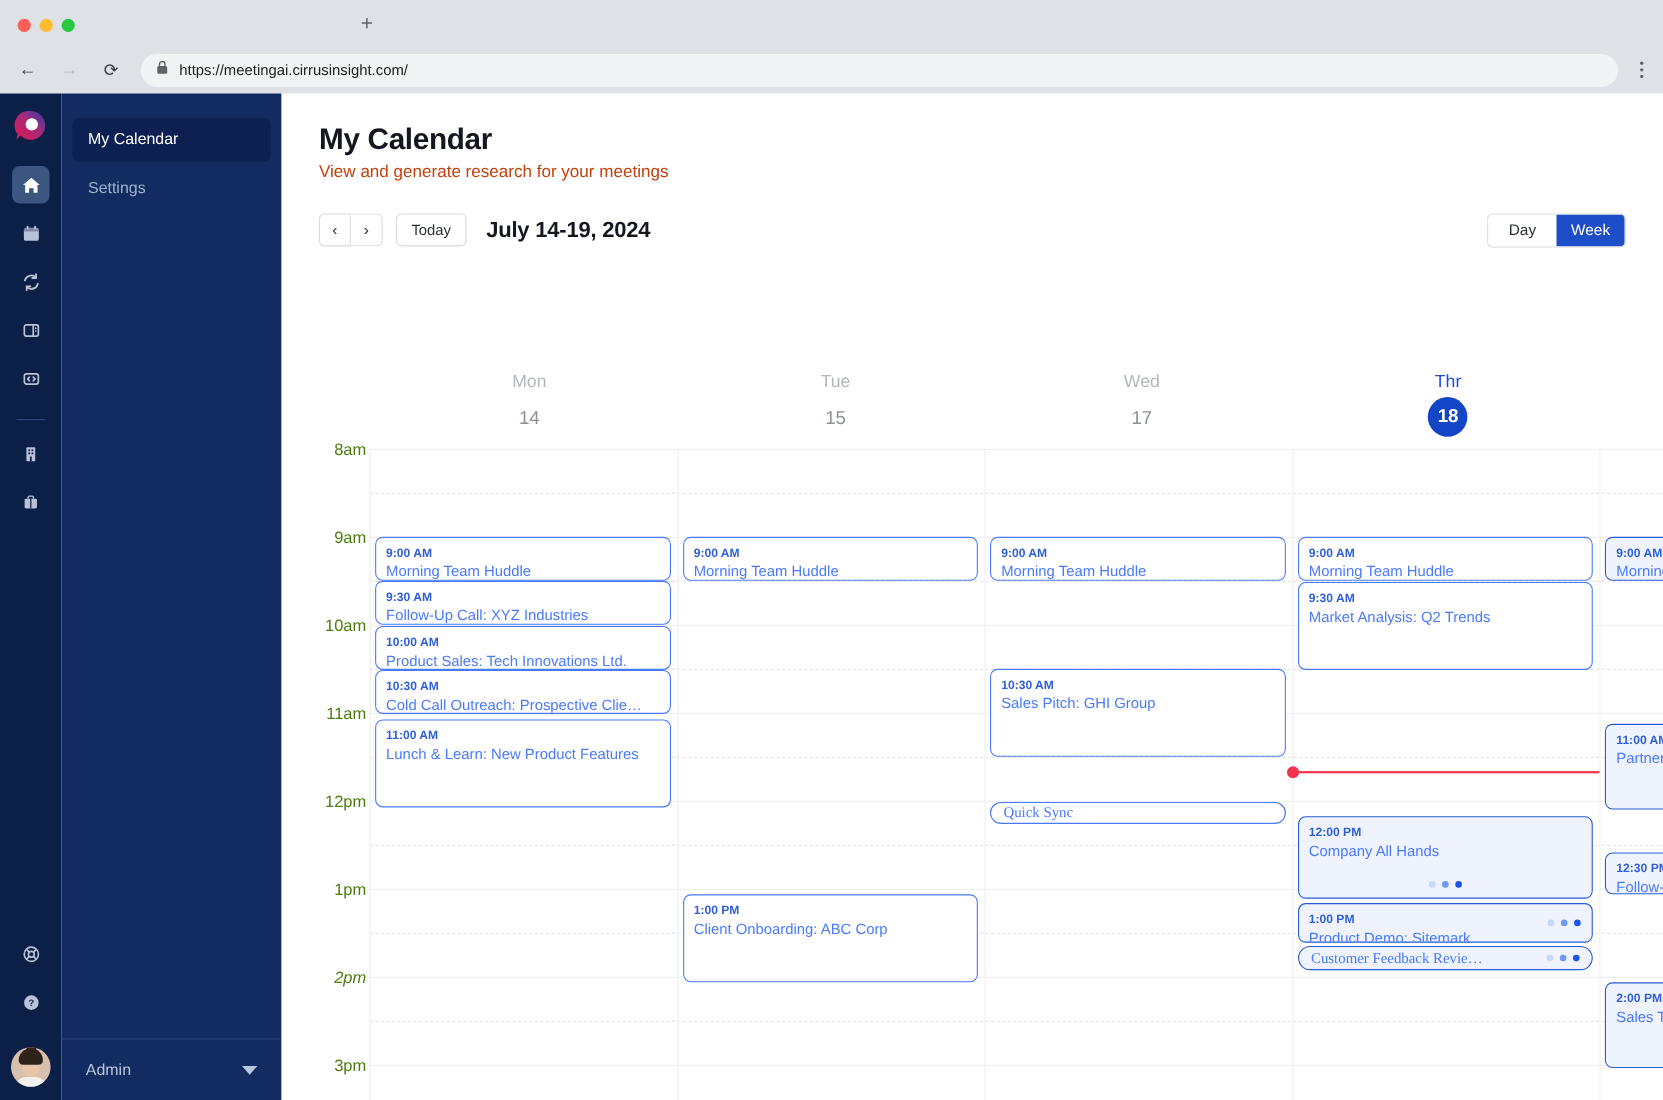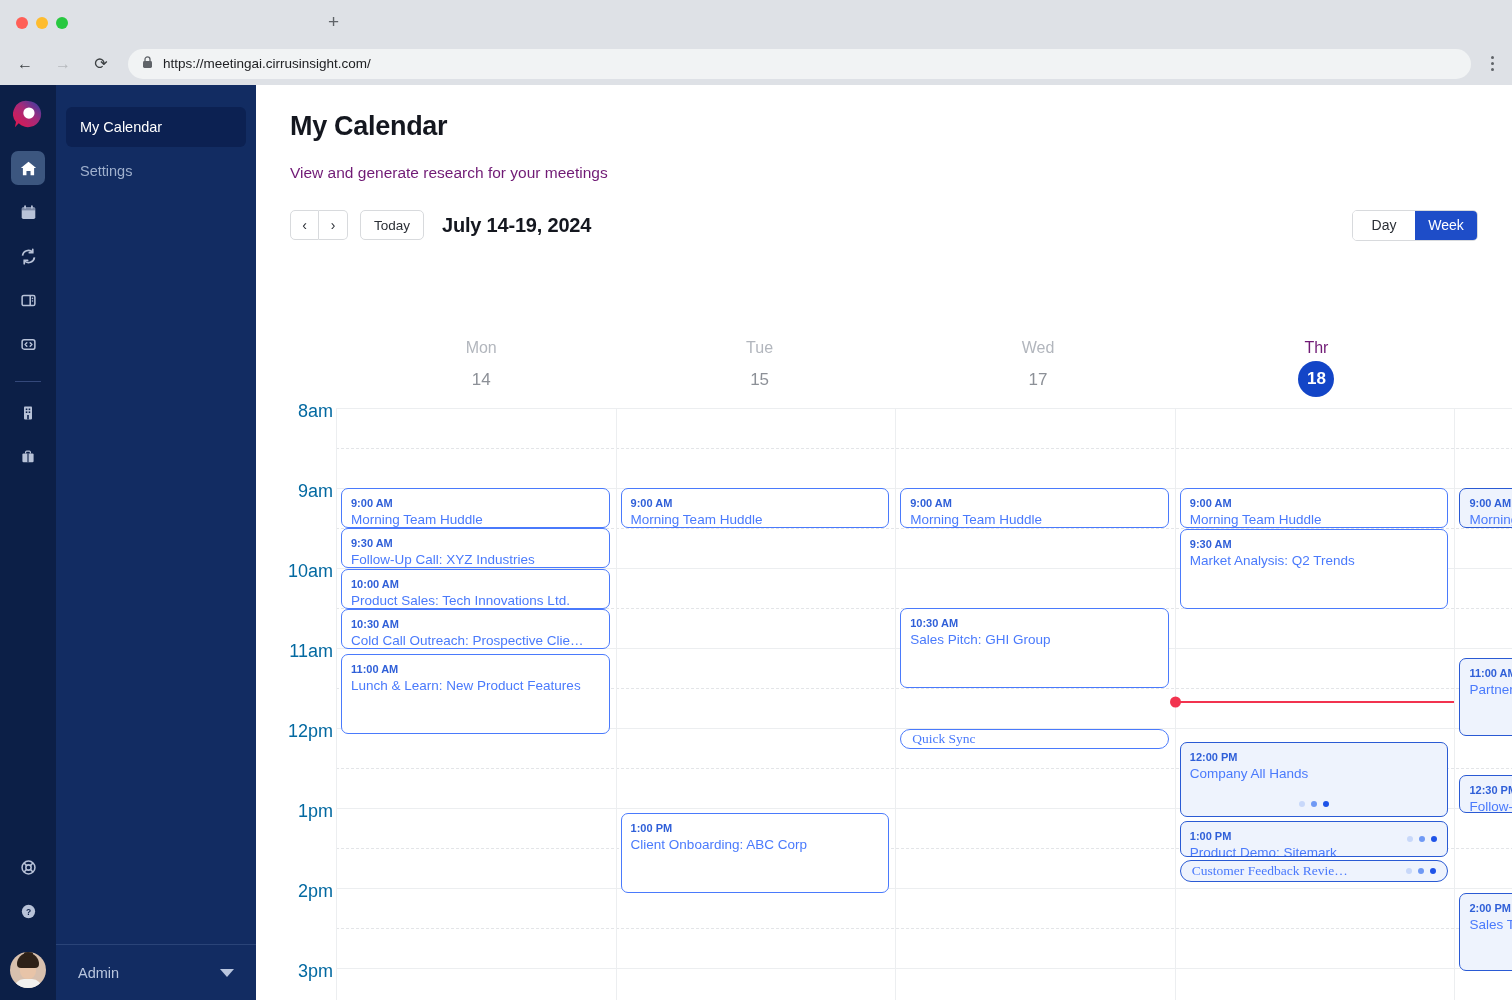--- a/index.html
+++ b/index.html
@@ -89,21 +89,21 @@
   .user-row {
     margin-top: auto; height: 56px; border-top: 1px solid #2a4478;
     display: flex; align-items: center; justify-content: space-between;
     padding: 0 22px; color: #b9c6de; font-size: 14.5px; cursor: pointer;
   }
   .caret { width: 0; height: 0; border-left: 7px solid transparent; border-right: 7px solid transparent; border-top: 8px solid #b9c6de; }
 
   
   .main { flex: 1; height: 915px; background: #fff; position: relative; overflow: hidden; padding: 0 34px; }
   .page-title { font-size: 27px; font-weight: bold; color: #14171f; margin-top: 26px; letter-spacing: -.3px; }
-  .page-sub { font-size: 15.5px; color: #701a75; margin-top: 22px; }
+  .page-sub { font-size: 15.5px; color: #c2410c; margin-top: 6px; }
 
   .cal-toolbar { margin-top: 28px; display: flex; align-items: center; height: 30px; }
   .arrows { display: flex; }
   .arrow-btn {
     width: 29px; height: 30px; border: 1px solid #d8dadd; background: #fff;
     display: flex; align-items: center; justify-content: center;
     font-size: 14px; color: #2b2f36; cursor: pointer;
   }
   .arrow-btn.left { border-radius: 5px 0 0 5px; }
   .arrow-btn.right { border-radius: 0 5px 5px 0; border-left: none; }
@@ -118,31 +118,31 @@
     width: 62px; display: flex; align-items: center; justify-content: center;
     font-size: 14px; color: #2b2f36; background: #fff; cursor: pointer;
   }
   .view-btn.active { background: #1e4dc8; color: #fff; }
 
   
   .cal { position: absolute; left: 34px; top: 245px; width: 1444px; bottom: 0; }
   .dayhead { display: flex; height: 78px; padding-left: 52px; }
   .dayhead-cell { flex: 1; display: flex; flex-direction: column; align-items: center; }
   .dayname { font-size: 16px; color: #b2b6bd; margin-top: 9px; }
-  .dayname.today { color: #701a75; }
+  .dayname.today { color: #1d4ed8; }
   .daynum { font-size: 17px; color: #8c9097; margin-top: 13px; font-weight: 500; }
   .daynum.today {
     width: 36px; height: 36px; border-radius: 50%; background: #1345c7; color: #fff;
     display: flex; align-items: center; justify-content: center; margin-top: 4px; font-weight: bold;
   }
 
   .grid-wrap { position: relative; height: 680px; }
   .timecol { position: absolute; left: 0; top: 0; width: 52px; height: 100%; }
   .timelabel {
-    position: absolute; right: 9px; font-size: 18px; color: #0369a1;
+    position: absolute; right: 9px; font-size: 15px; color: #4d7c0f;
     transform: translateY(-7px); white-space: nowrap;
   }
   .grid-body { position: absolute; left: 46px; top: 0; right: 0; bottom: 0; }
   .hline { position: absolute; left: 0; right: 0; height: 1px; background: #eceef0; }
   .hline.half { background: none; border-top: 1px dashed #e3e5e8; height: 0; }
   .vline { position: absolute; top: 0; bottom: 0; width: 1px; background: #eceef0; }
 
   .event {
     position: absolute; left: 4px; right: 6px; border: 1.5px solid #4a7afc;
     border-radius: 7px; background: #ffffff; padding: 7px 9px; overflow: hidden;
@@ -350,21 +350,21 @@
           <div class="dayhead-cell"></div>
         </div>
       <div class="grid-wrap">
         <div class="timecol" id="timecol">
             <div class="timelabel" style="top: 0px;">8am</div>
             <div class="timelabel" style="top: 80px;">9am</div>
             <div class="timelabel" style="top: 160px;">10am</div>
             <div class="timelabel" style="top: 240px;">11am</div>
             <div class="timelabel" style="top: 320px;">12pm</div>
             <div class="timelabel" style="top: 400px;">1pm</div>
-            <div class="timelabel" style="top: 480px;">2pm</div>
+            <div class="timelabel" style="top: 480px; font-style: italic;">2pm</div>
             <div class="timelabel" style="top: 560px;">3pm</div>
           </div>
         <div class="grid-body" id="gridbody">
             <div class="hline" style="top: 0px;"></div>
             <div class="hline half" style="top: 40px;"></div>
             <div class="hline" style="top: 80px;"></div>
             <div class="hline half" style="top: 120px;"></div>
             <div class="hline" style="top: 160px;"></div>
             <div class="hline half" style="top: 200px;"></div>
             <div class="hline" style="top: 240px;"></div>

